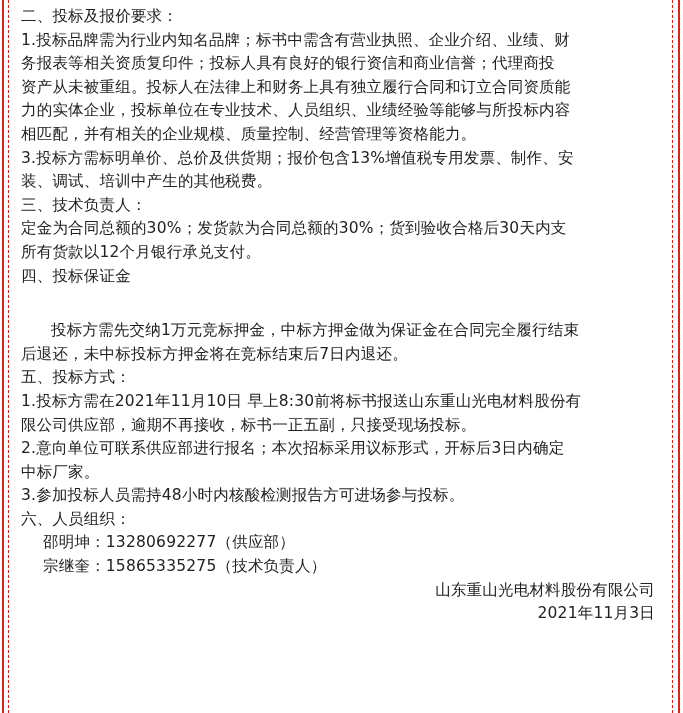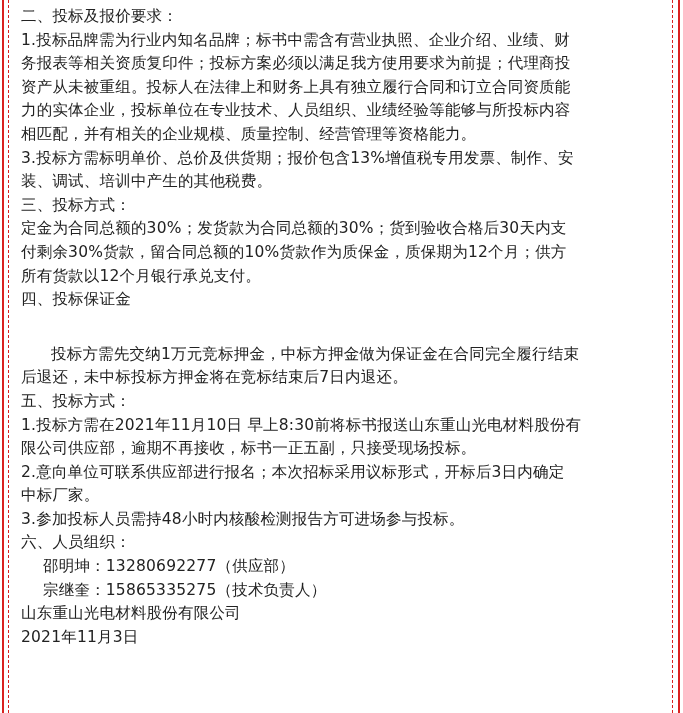--- a/index.html
+++ b/index.html
@@ -8,44 +8,43 @@
   .border-solid-left { position:absolute; left:2px; top:0; bottom:0; width:2px; background:#d9211f; }
   .border-dash-left { position:absolute; left:8px; top:0; bottom:0; width:0; border-left:1px dashed #d9211f; }
   .border-dash-right { position:absolute; left:672px; top:0; bottom:0; width:0; border-left:1px dashed #d9211f; }
   .border-solid-right { position:absolute; left:678px; top:0; bottom:0; width:2px; background:#d9211f; }
   .content { position:absolute; left:21px; top:0; width:640px; }
   .line { font-size:15.5px; line-height:23.6px; height:23.6px; white-space:nowrap; letter-spacing:0.2px; }
   .heading { font-weight:normal; }
   .indent1 { padding-left:6px; }
   .indent2 { padding-left:30px;margin-top:31px; }
   .indent3 { padding-left:22px; }
-  .right { padding-right:6px; }
+  .right { text-align:right; padding-right:6px; }
 </style>
 </head>
 <body>
 
 <div class="border-solid-left"></div>
 <div class="border-dash-left"></div>
 <div class="border-dash-right"></div>
 <div class="border-solid-right"></div>
 
 <div class="content">
   <div style="height:5px"></div>
   <div class="line heading">二、投标及报价要求：</div>
   <div class="line">1.投标品牌需为行业内知名品牌；标书中需含有营业执照、企业介绍、业绩、财</div>
-  <div class="line">务报表等相关资质复印件；投标方案必须以满足我方使用要求为前提；代理商投</div>
+  <div class="line">务报表等相关资质复印件；投标人具有良好的银行资信和商业信誉；代理商投</div>
   <div class="line">资产从未被重组。投标人在法律上和财务上具有独立履行合同和订立合同资质能</div>
   <div class="line">力的实体企业，投标单位在专业技术、人员组织、业绩经验等能够与所投标内容</div>
   <div class="line">相匹配，并有相关的企业规模、质量控制、经营管理等资格能力。</div>
   <div class="line">3.投标方需标明单价、总价及供货期；报价包含13%增值税专用发票、制作、安</div>
   <div class="line">装、调试、培训中产生的其他税费。</div>
 
-  <div class="line heading">三、投标方式：</div>
+  <div class="line heading">三、技术负责人：</div>
   <div class="line">定金为合同总额的30%；发货款为合同总额的30%；货到验收合格后30天内支</div>
-  <div class="line">付剩余30%货款，留合同总额的10%货款作为质保金，质保期为12个月；供方</div>
   <div class="line">所有货款以12个月银行承兑支付。</div>
 
   <div class="line heading">四、投标保证金</div>
   <div class="line indent2">投标方需先交纳1万元竞标押金，中标方押金做为保证金在合同完全履行结束</div>
   <div class="line">后退还，未中标投标方押金将在竞标结束后7日内退还。</div>
 
   <div class="line heading">五、投标方式：</div>
   <div class="line">1.投标方需在2021年11月10日 早上8:30前将标书报送山东重山光电材料股份有</div>
   <div class="line">限公司供应部，逾期不再接收，标书一正五副，只接受现场投标。</div>
   <div class="line">2.意向单位可联系供应部进行报名；本次招标采用议标形式，开标后3日内确定</div>

